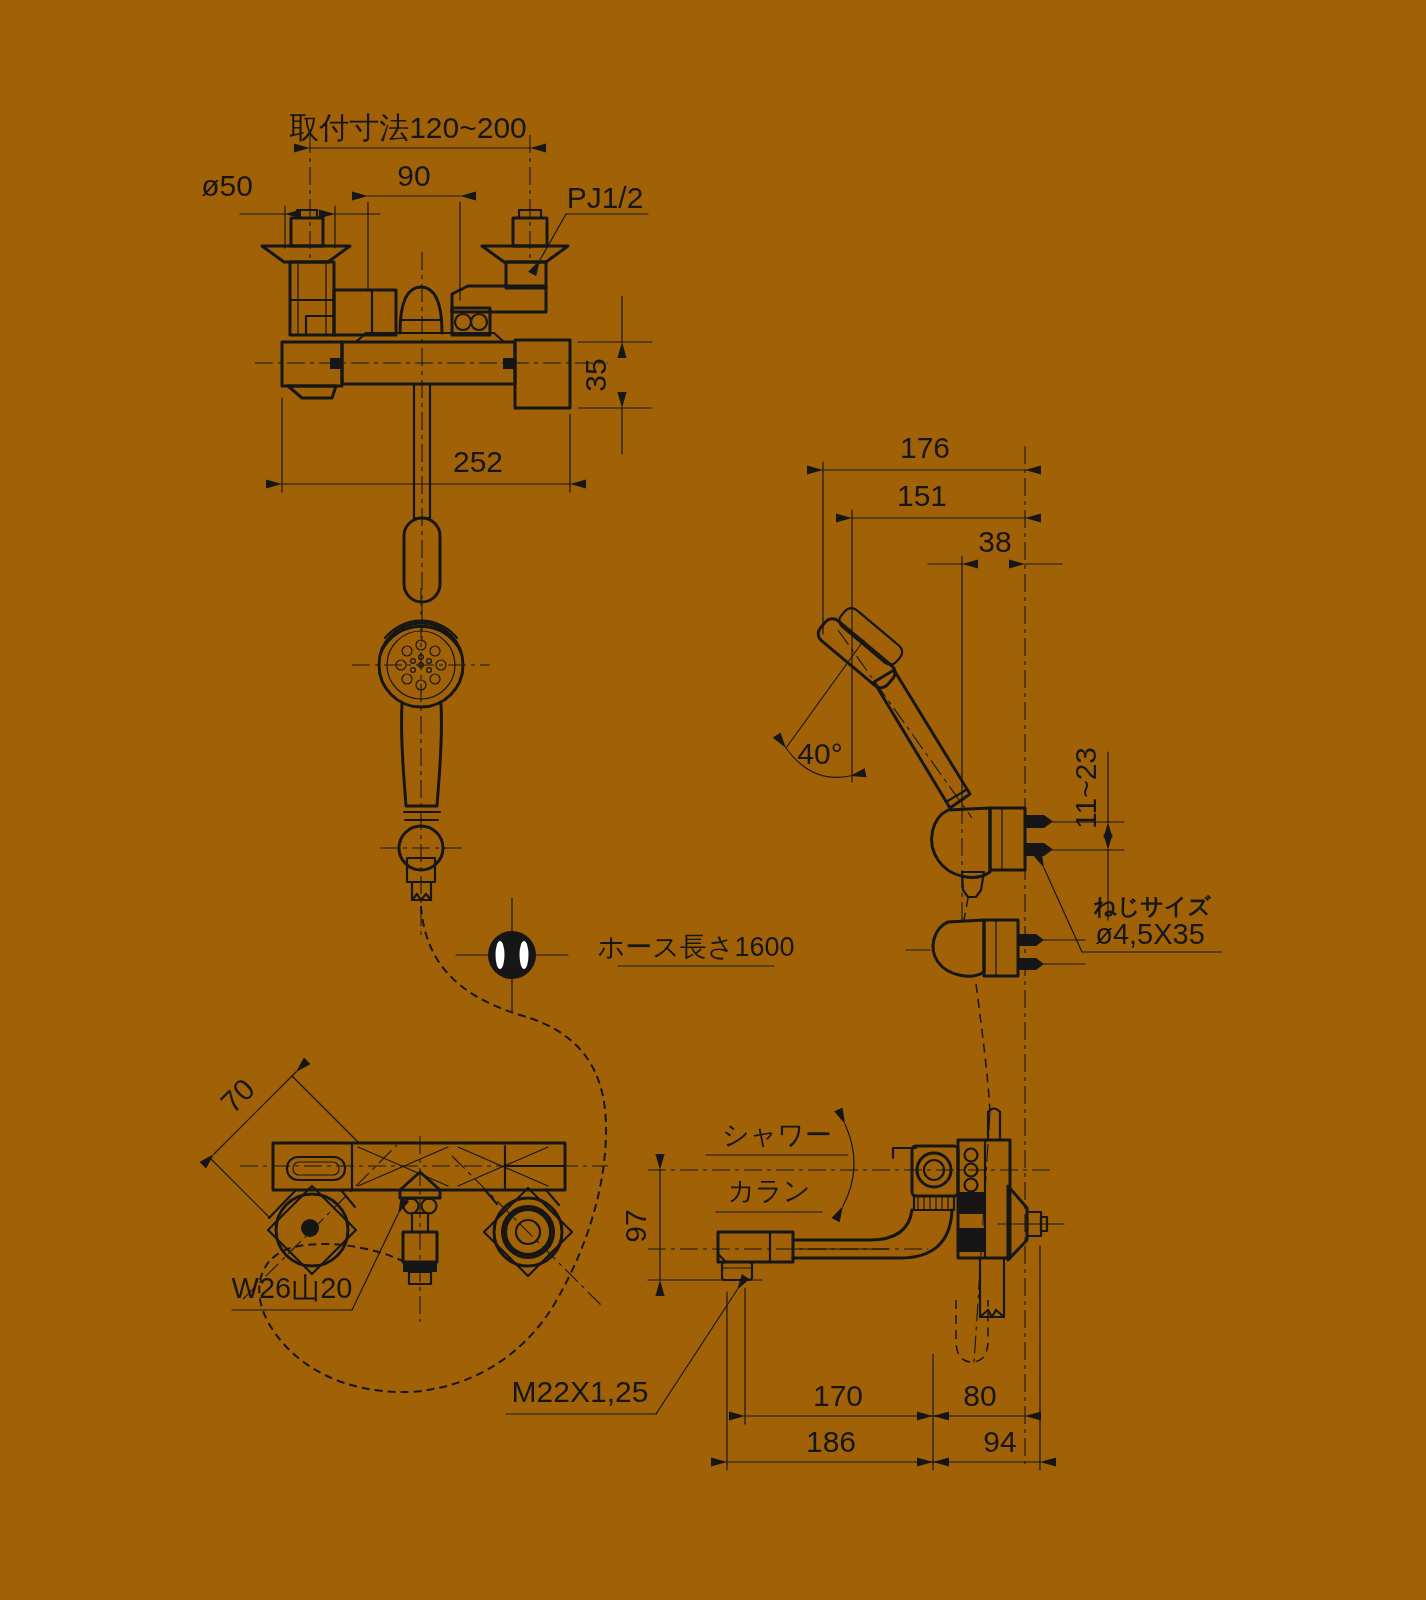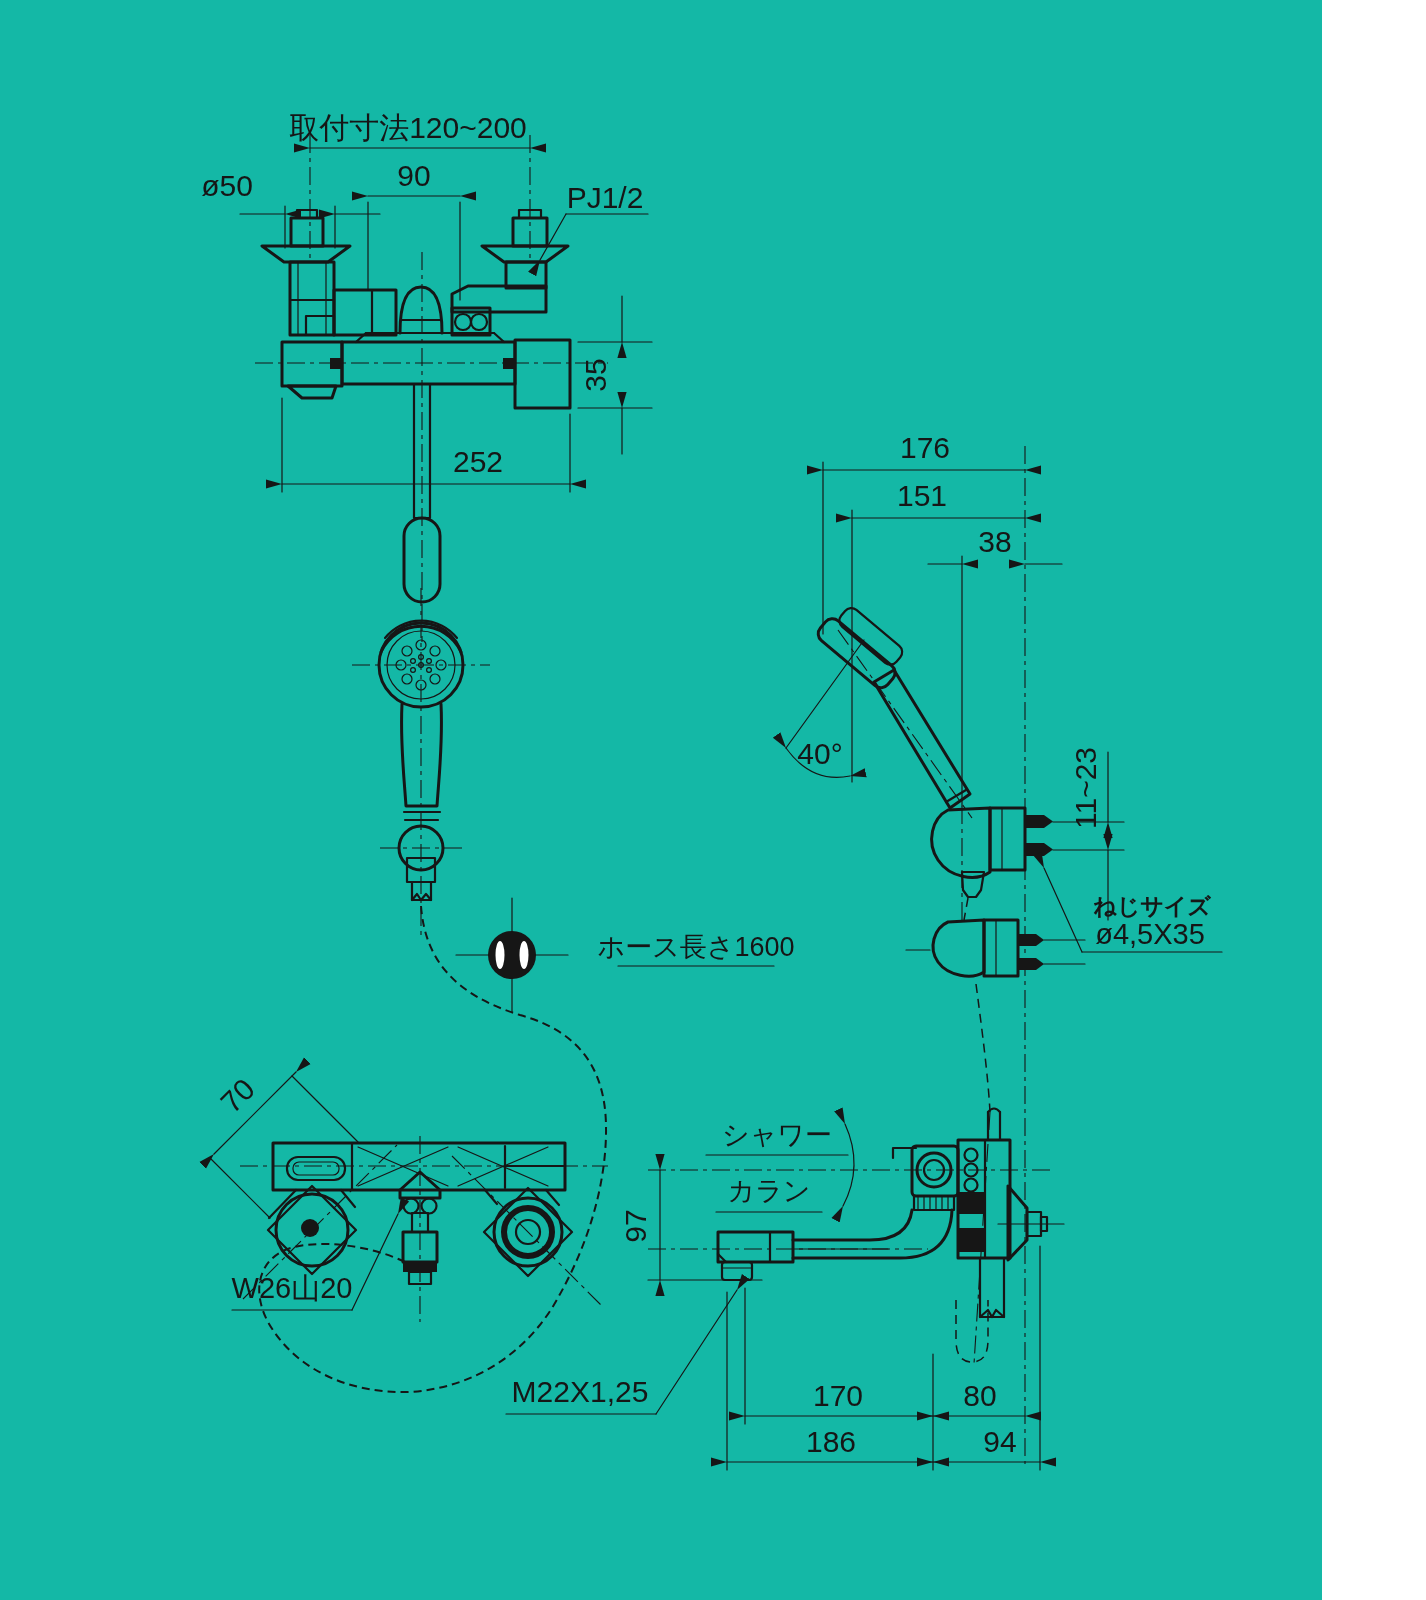--- a/index.html
+++ b/index.html
@@ -1,16 +1,16 @@
 <!DOCTYPE html>
 <html><head>
 <meta charset="utf-8">
 <style>
   html,body{margin:0;padding:0;background:#ffffff;}
-  .stage{position:relative;width:1322px;height:1600px;background:#14b8a6;overflow:hidden;
+  .stage{position:relative;width:1426px;height:1600px;background:#a16207;overflow:hidden;
          font-family:"Liberation Sans","DejaVu Sans",sans-serif;}
   svg{position:absolute;left:0;top:0;}
   .s3{fill:none;stroke:#161616;stroke-width:3;stroke-linejoin:round;stroke-linecap:round;}
   .s2{fill:none;stroke:#161616;stroke-width:2.2;stroke-linejoin:round;stroke-linecap:round;}
   .t{fill:none;stroke:#161616;stroke-width:1.2;stroke-linecap:round;}
   .cl{fill:none;stroke:#161616;stroke-width:1.1;stroke-dasharray:18 5 4 5;}
   .dh{fill:none;stroke:#161616;stroke-width:1.5;stroke-dasharray:9 6;}
   .dhf{fill:none;stroke:#161616;stroke-width:2;stroke-dasharray:8 5;}
   .blk{fill:#161616;stroke:none;}
   text{fill:#161616;font-family:"Liberation Sans","DejaVu Sans",sans-serif;}

